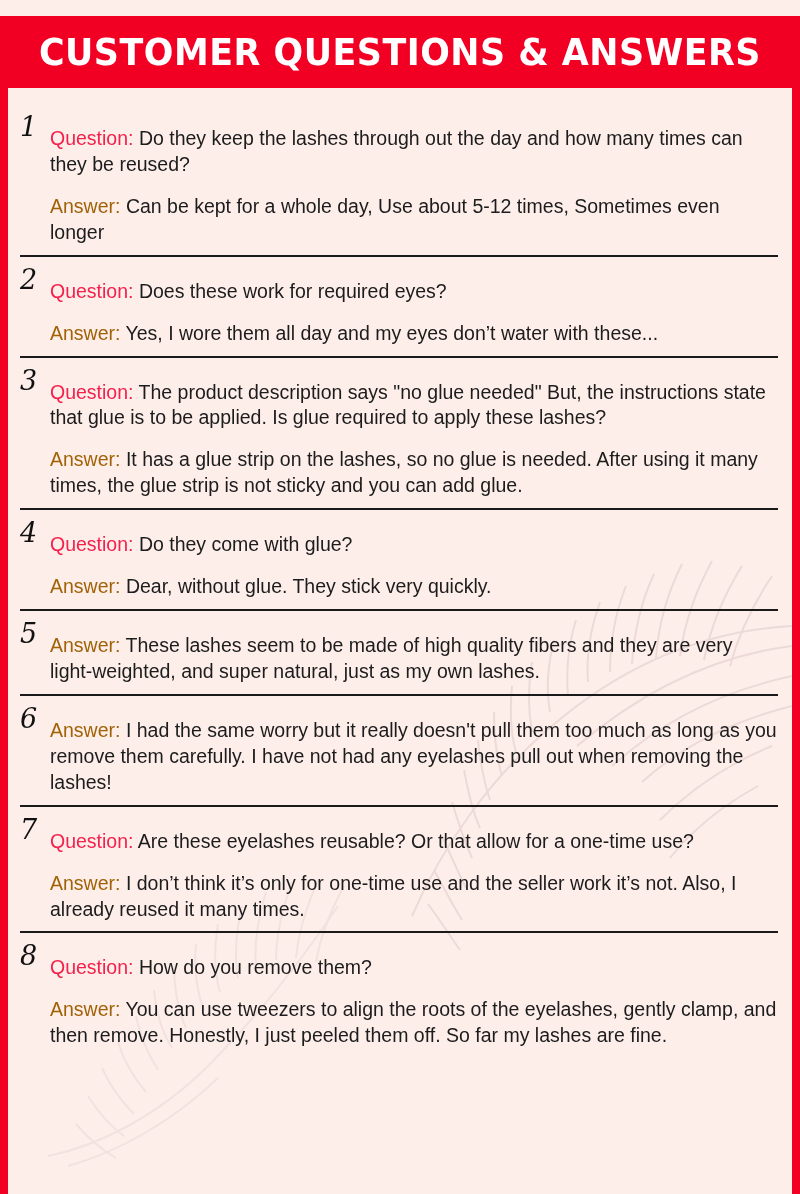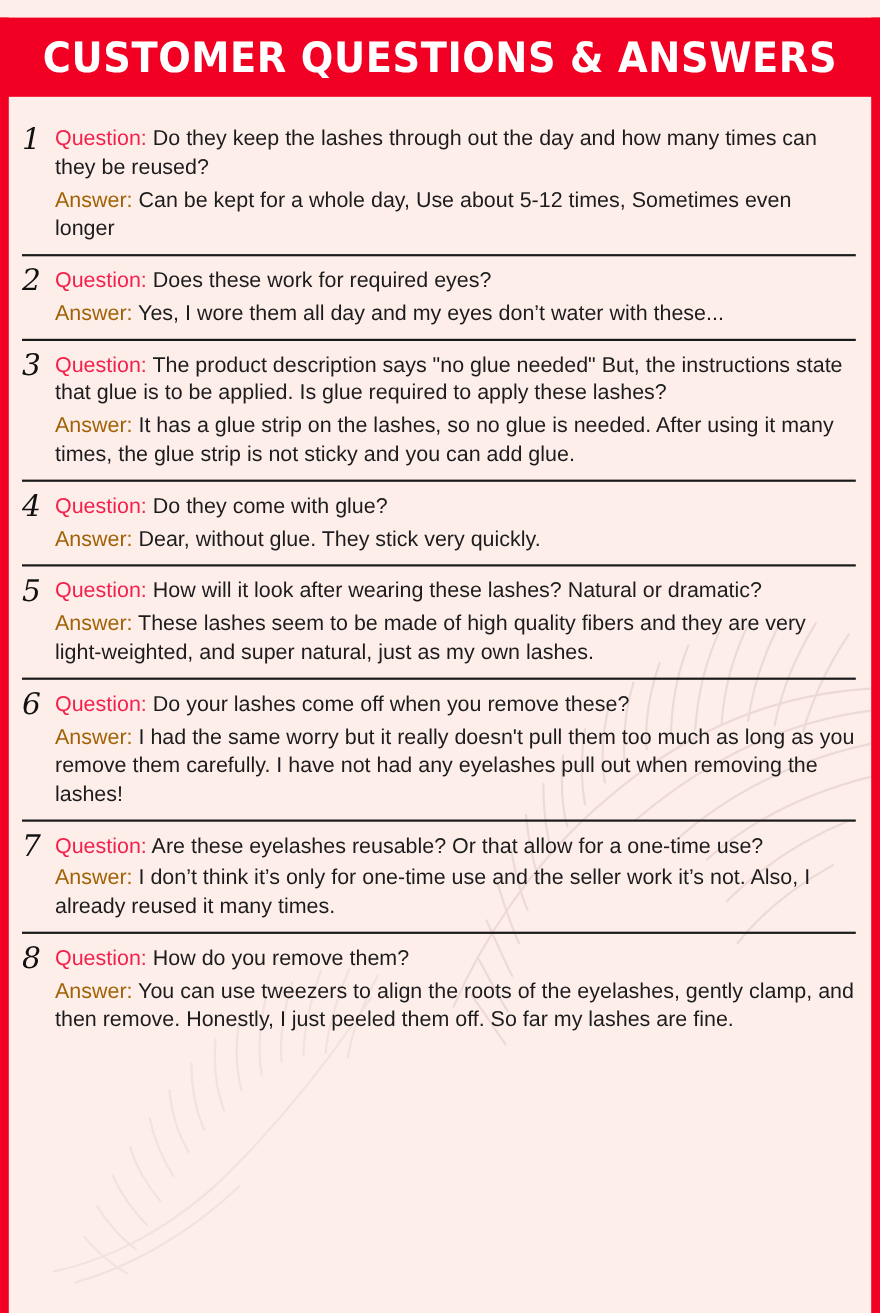--- a/index.html
+++ b/index.html
@@ -88,21 +88,21 @@
     padding-top: 2px;
     text-align: left;
   }
   .qa-body {
     flex: 1 1 auto;
     font-size: 19.5px;
     line-height: 1.33;
     color: #1a1a1a;
   }
   .qa-line {
-    margin: 4px 0 1px 0;
+    margin: 16px 0 1px 0;
   }
   .label-q {
     color: #f4214c;
   }
   .label-a {
     color: #a16207;
   }
   .text {
     color: #1c1c1c;
   }
@@ -196,29 +196,27 @@
       <div class="qa-num">4</div>
       <div class="qa-body">
         <div class="qa-line"><span class="label-q">Question:</span> <span class="text">Do they come with glue?</span></div>
         <div class="qa-line"><span class="label-a">Answer:</span> <span class="text">Dear, without glue. They stick very quickly.</span></div>
       </div>
     </div>
 
     <div class="qa-item">
       <div class="qa-num">5</div>
       <div class="qa-body">
-        <div class="qa-line"><span class="label-q">Question:</span> <span class="text">How will it look after wearing these lashes? Natural or dramatic?</span></div>
         <div class="qa-line"><span class="label-a">Answer:</span> <span class="text">These lashes seem to be made of high quality fibers and they are very light-weighted, and super natural, just as my own lashes.</span></div>
       </div>
     </div>
 
     <div class="qa-item">
       <div class="qa-num">6</div>
       <div class="qa-body">
-        <div class="qa-line"><span class="label-q">Question:</span> <span class="text">Do your lashes come off when you remove these?</span></div>
         <div class="qa-line"><span class="label-a">Answer:</span> <span class="text">I had the same worry but it really doesn't pull them too much as long as you remove them carefully. I have not had any eyelashes pull out when removing the lashes!</span></div>
       </div>
     </div>
 
     <div class="qa-item">
       <div class="qa-num">7</div>
       <div class="qa-body">
         <div class="qa-line"><span class="label-q">Question:</span> <span class="text">Are these eyelashes reusable? Or that allow for a one-time use?</span></div>
         <div class="qa-line"><span class="label-a">Answer:</span> <span class="text">I don’t think it’s only for one-time use and the seller work it’s not. Also, I already reused it many times.</span></div>
       </div>

